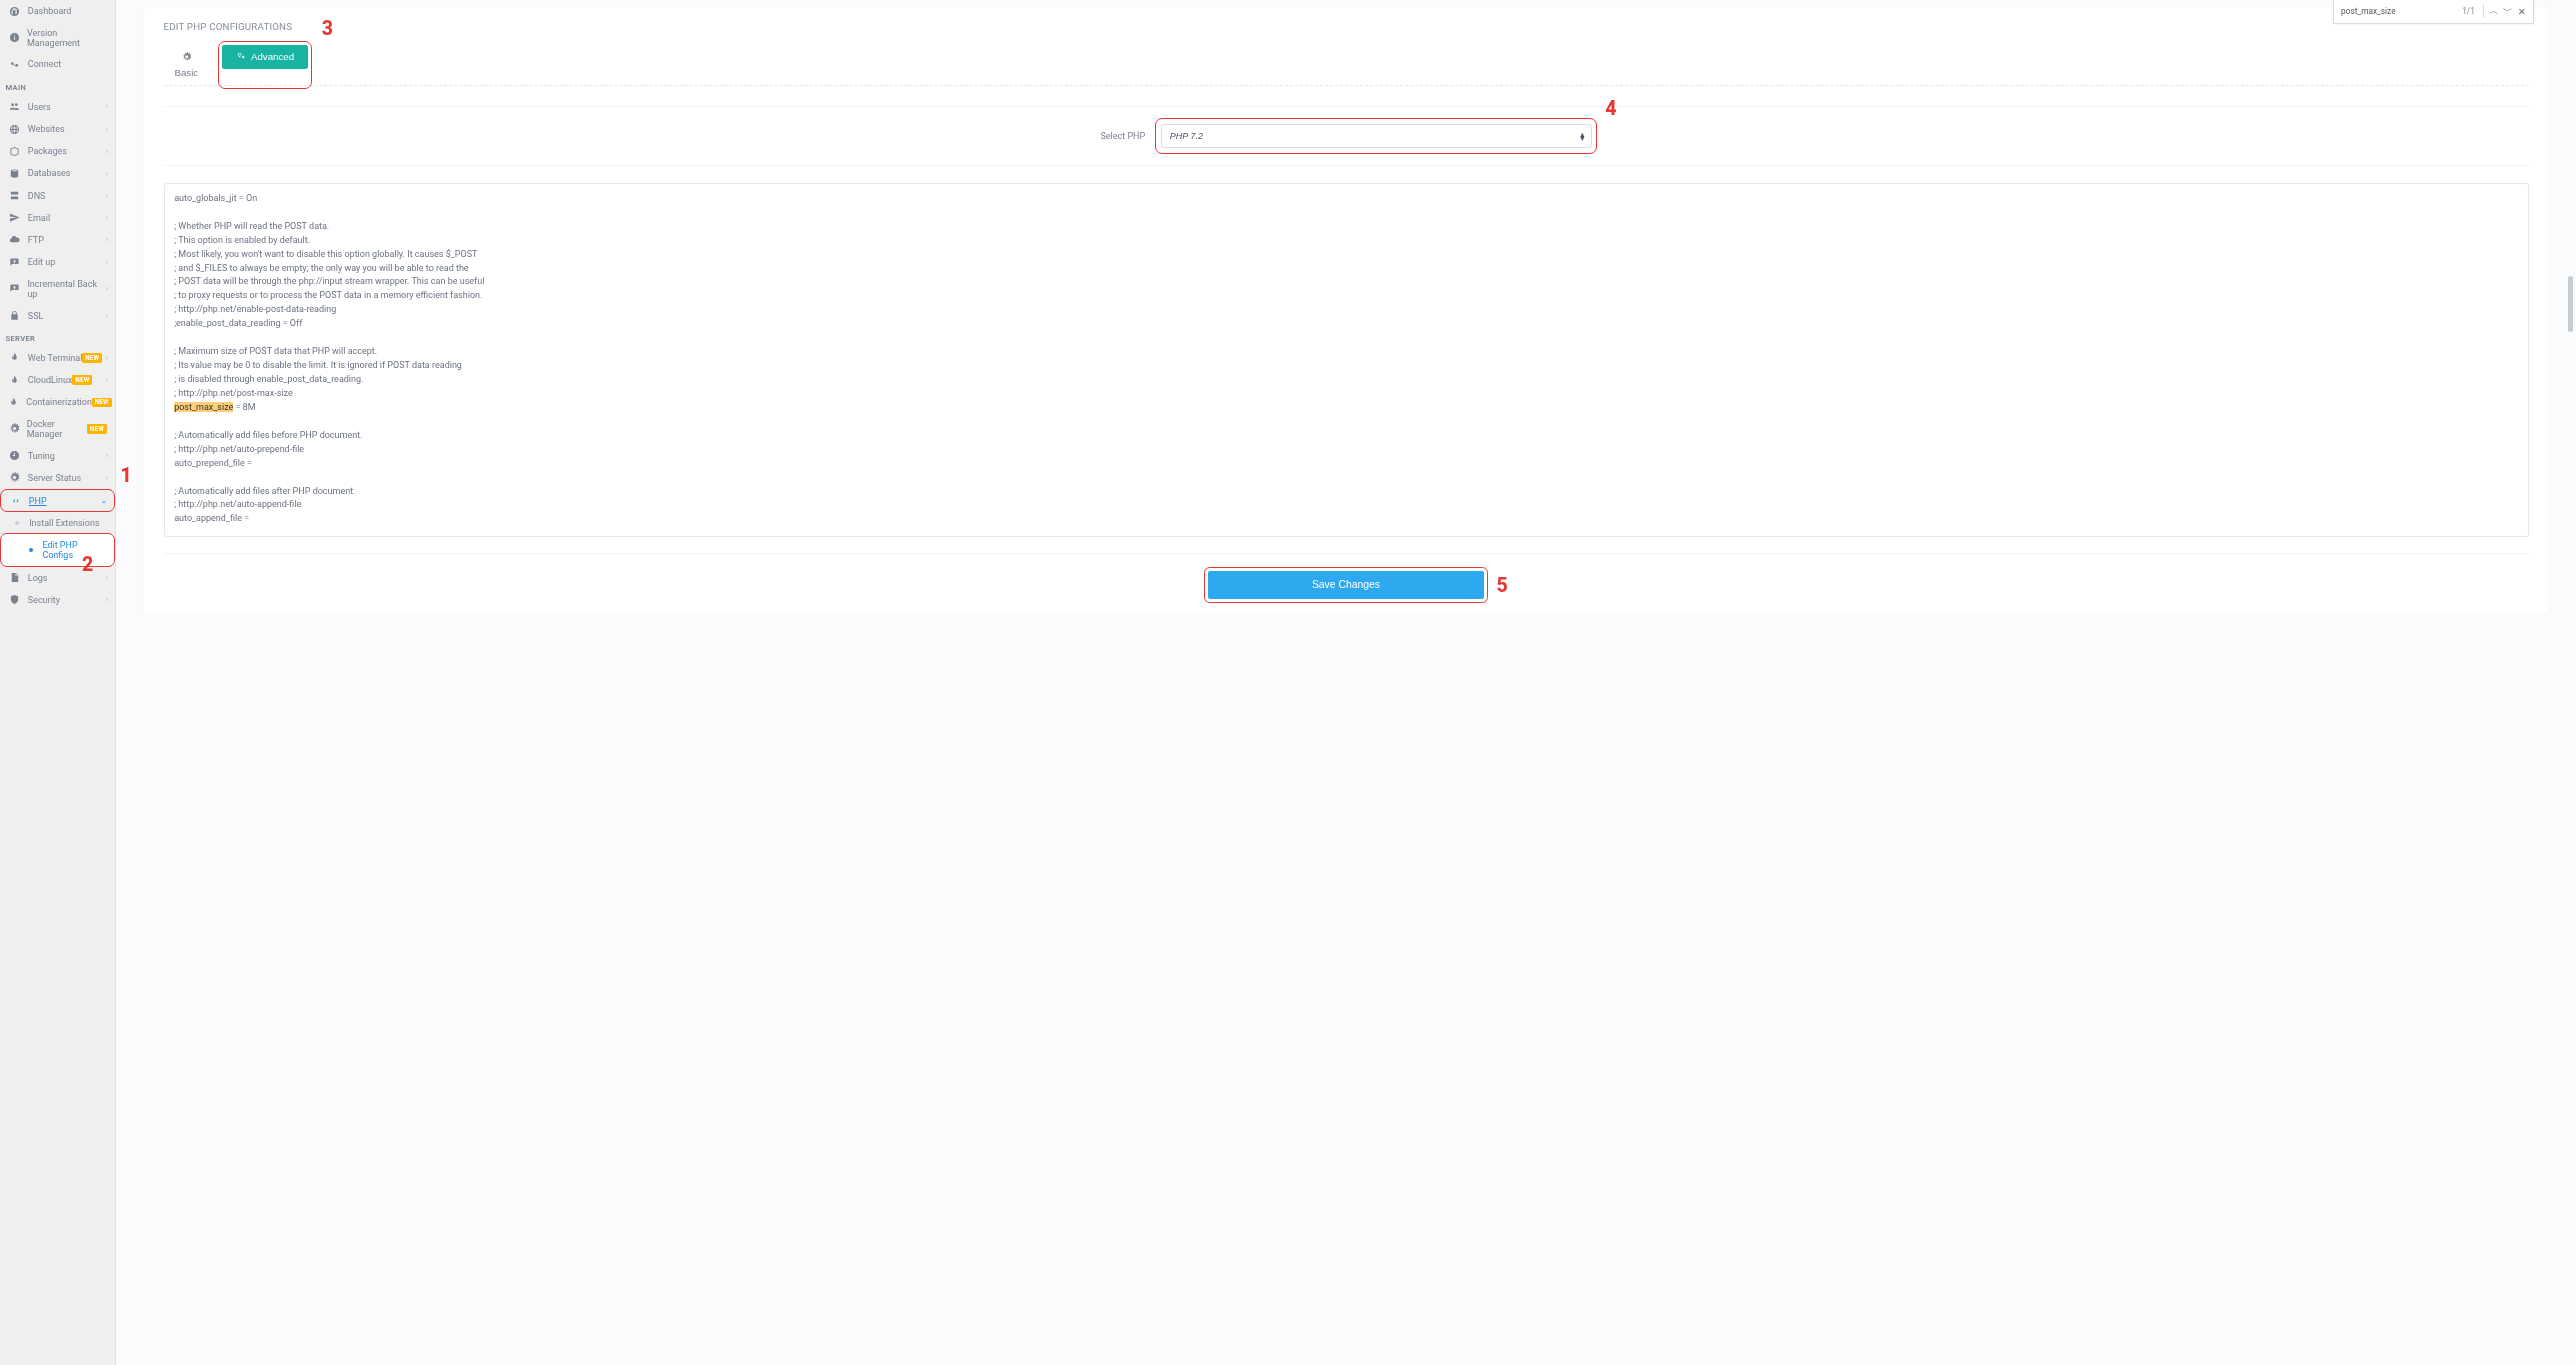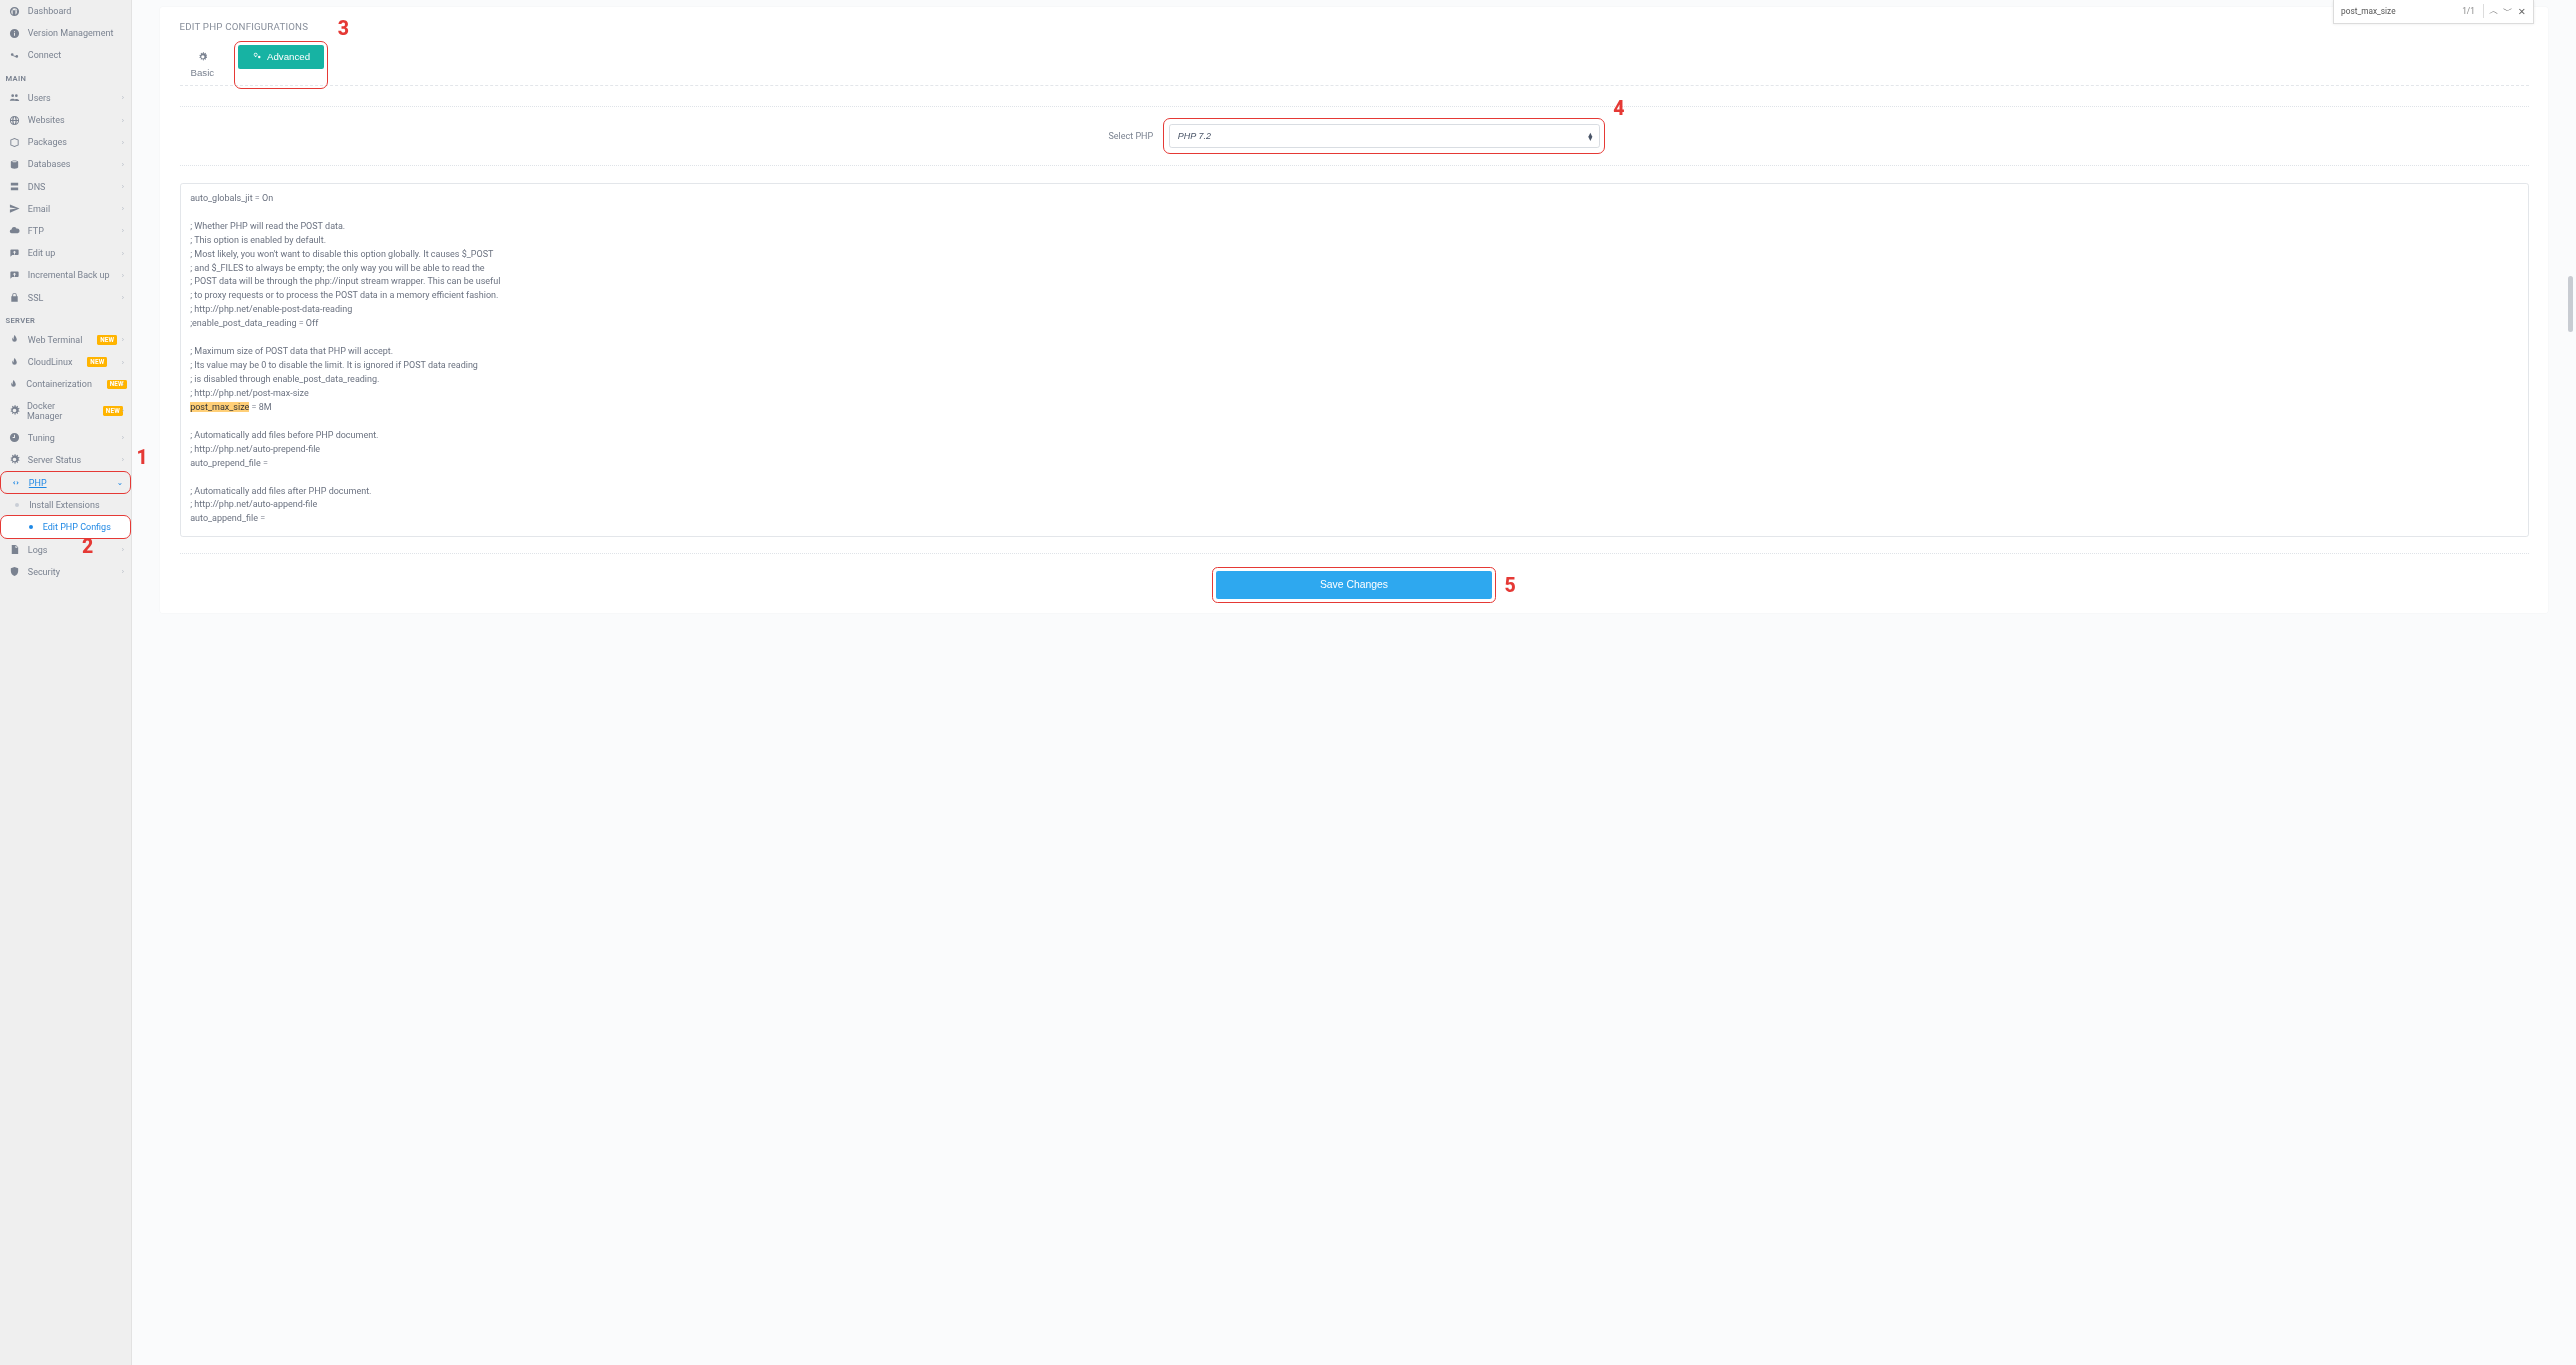--- a/index.html
+++ b/index.html
@@ -1,25 +1,25 @@
 <!DOCTYPE html>
 <html style="font-size:11px"><head>
   <meta charset="utf-8">
   <style>
     * { box-sizing: border-box; margin: 0; padding: 0; }
     body { font-family: -apple-system, BlinkMacSystemFont, "Segoe UI", Roboto, Helvetica, Arial, sans-serif; background: #fafbfc; color: #4a5568; overflow-x: hidden; }
     
     .layout { display: flex; min-height: 100vh; }
     
-    .sidebar { width: 132px; background: #efefef; padding: 0; flex-shrink: 0; border-right: 0.7px solid #e2e2e2; }
+    .sidebar { width: 116px; background: #efefef; padding: 0; flex-shrink: 0; border-right: 0.7px solid #e2e2e2; }
     .sidebar-item { display: flex; align-items: center; padding: 5.6px 8.3px; font-size: 9px; color: #7a8290; cursor: pointer; position: relative; }
     .sidebar-item .icon { width: 12.5px; margin-right: 7px; display: inline-flex; align-items: center; justify-content: center; color: #7a8290; }
     .sidebar-item .chev { position: absolute; right: 7px; font-size: 7.6px; color: #b0b7c2; }
     .sidebar-section { font-size: 7.6px; font-weight: 600; color: #7a8290; letter-spacing: 0.3px; padding: 7px 5.6px 4.2px; }
-    .sidebar-item .badge-new { background: #ffb400; color: #fff; font-size: 6.3px; font-weight: 700; padding: 0.7px 2.8px; border-radius: 1.4px; margin-left: 15px; letter-spacing: 0.2px; }
+    .sidebar-item .badge-new { background: #ffb400; color: #fff; font-size: 6.3px; font-weight: 700; padding: 0.7px 2.8px; border-radius: 1.4px; margin-left: 0; letter-spacing: 0.2px; }
     .sidebar-item .bullet { width: 4.2px; height: 4.2px; border-radius: 50%; background: #c9ced6; margin-right: 9.7px; margin-left: 2.8px; }
     .sidebar-item.active-php { color: #1e88e5; }
     .sidebar-item.active-php .icon { color: #1e88e5; }
     .sidebar-item.active-sub { color: #1e88e5; background: #fff; }
     .callout-box { border: 1.4px solid #e53935; border-radius: 7px; }
     
     .main { flex: 1; padding: 7px 28px 28px 28px; position: relative; }
     .panel { background: #fff; border-radius: 2.8px; box-shadow: 0 0 0 0.7px rgba(0,0,0,.02); padding: 14px 19.5px; }
     .panel-title { font-size: 9.7px; letter-spacing: 0.2px; color: #888f9b; margin-bottom: 12.5px; }
     

